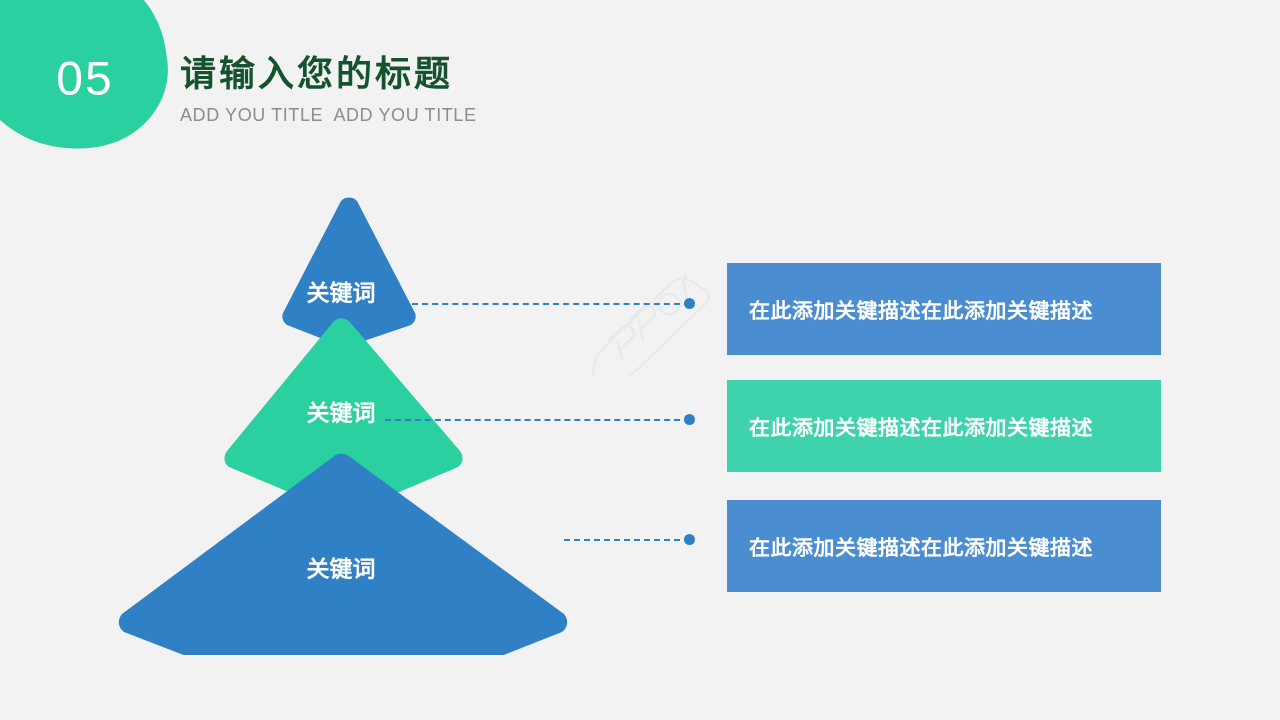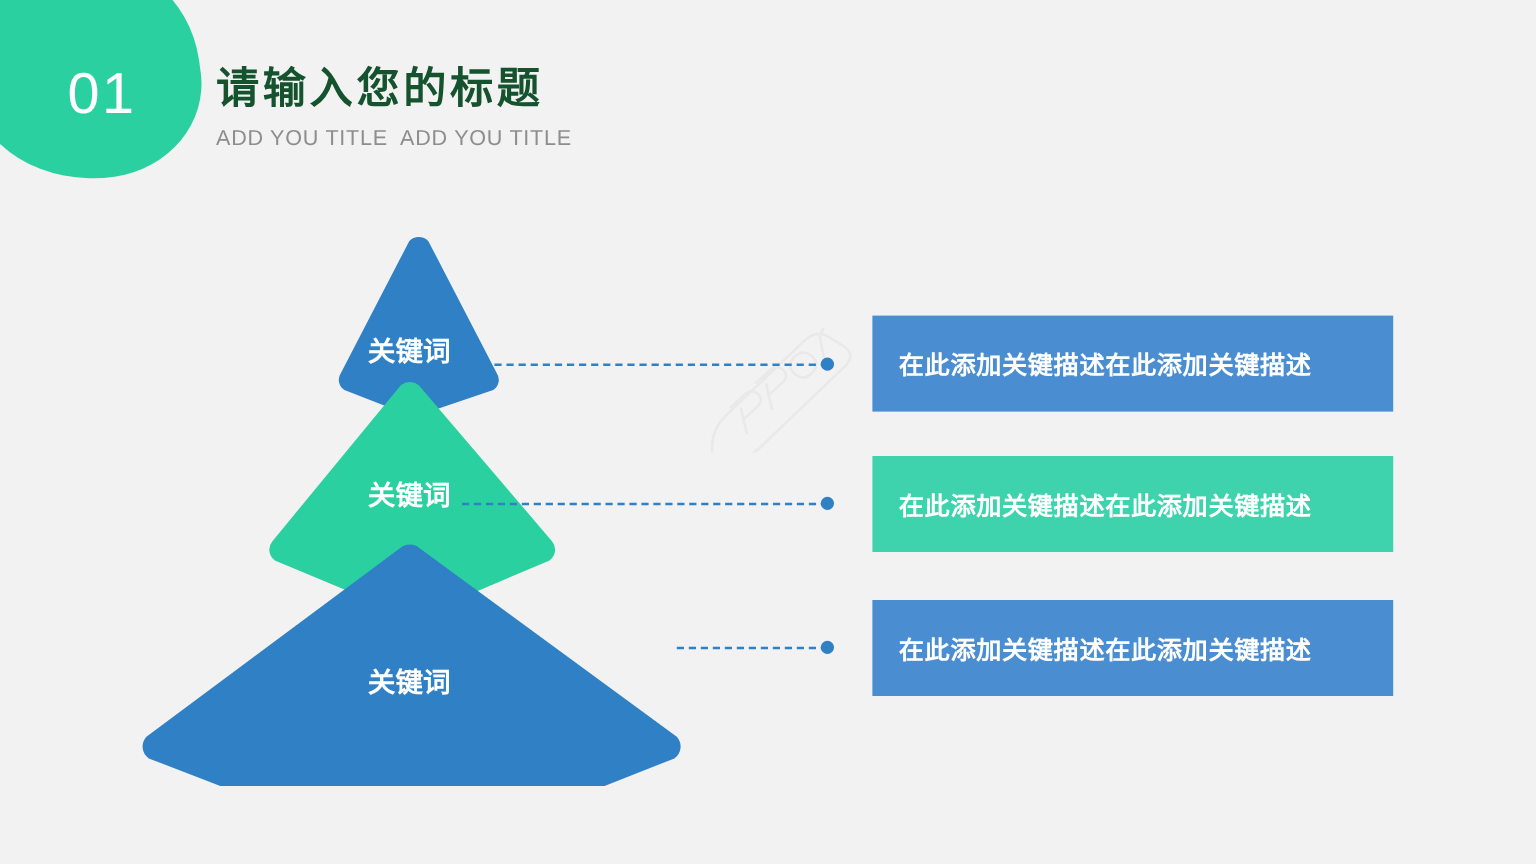--- a/index.html
+++ b/index.html
@@ -105,21 +105,21 @@
     height: 11px;
     border-radius: 50%;
     background: #2f80c5;
   }
 
   
   .desc-box {
     position: absolute;
     left: 727px;
     width: 434px;
-    height: 80px;
+    height: 92px;
     display: flex;
     align-items: center;
     box-sizing: border-box;
     padding-left: 22px;
   }
   .desc-box .desc-text {
     color: #ffffff;
     font-size: 21px;
     font-weight: bold;
     letter-spacing: 0.5px;
@@ -136,21 +136,21 @@
     font-weight: bold;
     text-anchor: middle;
   }
 </style>
 </head>
 <body>
 
 <div id="slide">
 
   <div id="corner-blob"></div>
-  <div id="corner-number">01</div>
+  <div id="corner-number">05</div>
 
   <div id="header-text">
     <div id="slide-title">请输入您的标题</div>
     <div id="slide-subtitle">ADD YOU TITLE  ADD YOU TITLE</div>
   </div>
 
   <svg id="watermark" viewBox="0 0 190 105" xmlns="http://www.w3.org/2000/svg" aria-hidden="true">
     <g fill="none" stroke="#e2e2e2" stroke-width="2.2" transform="rotate(-28 95 52)">
       <path d="M18 76 q6 -20 26 -26 l86 -24 q14 -4 20 6 l8 14 q5 10 -6 14 l-92 26 q-20 6 -34 -2 z"></path>
       <path d="M58 50 l-6 22 m-2 -26 l16 -4 q8 -2 10 5 q2 7 -6 9 l-16 4"></path>

